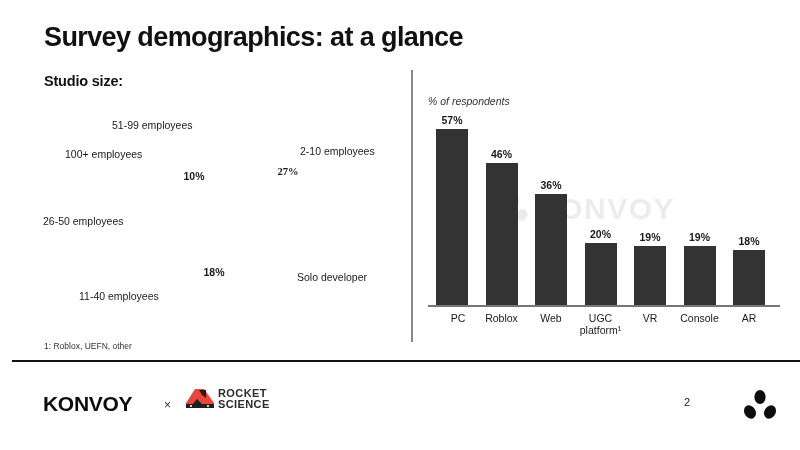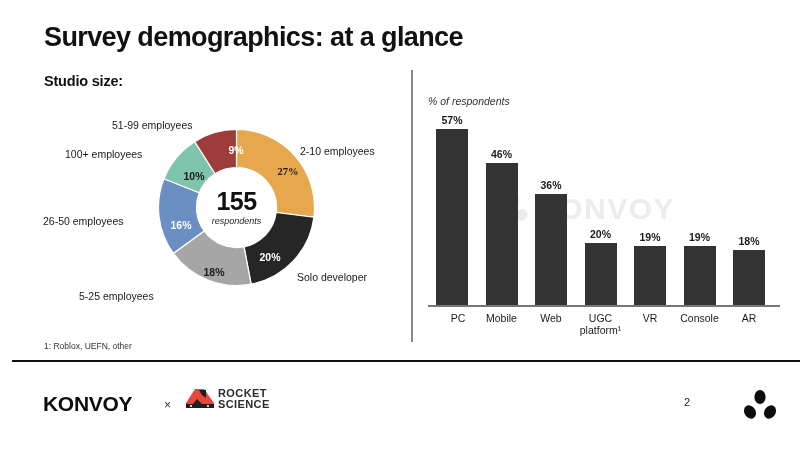--- a/index.html
+++ b/index.html
@@ -115,48 +115,32 @@
 <body>
 
 <div class="slide">
 
   <div class="title">Survey demographics: at a glance</div>
 
   <div class="vdiv"></div>
 
   <div class="sec-head" id="studio-head">Studio size:</div>
 
-  <div class="donut-wrap">
-    <svg width="157" height="157" viewBox="0 0 157 157">
-      <g id="donut-slices">
-          <path d="M 78.5 0.5 A 78 78 0 0 1 155.88494670252928 88.27599221801573 L 118.18458805257912 83.51332934257218 A 40 40 0 0 0 78.5 38.5 Z" fill="#e6a74d" stroke="#ffffff" stroke-width="1.2"></path>
-          <path d="M 155.88494670252928 88.27599221801573 A 78 78 0 0 1 93.11574253768654 155.11840555683773 L 85.995252583429 117.79149002914755 A 40 40 0 0 0 118.18458805257912 83.51332934257218 Z" fill="#262626" stroke="#ffffff" stroke-width="1.2"></path>
-          <path d="M 93.11574253768654 155.11840555683773 A 78 78 0 0 1 15.396674438754104 124.34724967881291 L 46.13932022500211 102.01141009169893 A 40 40 0 0 0 85.995252583429 117.79149002914755 Z" fill="#a6a6a6" stroke="#ffffff" stroke-width="1.2"></path>
-          <path d="M 15.396674438754104 124.34724967881291 A 78 78 0 0 1 5.977434100716408 49.78628489059509 L 41.30894056446995 63.775017892612865 A 40 40 0 0 0 46.13932022500211 102.01141009169893 Z" fill="#6b8fc2" stroke="#ffffff" stroke-width="1.2"></path>
-          <path d="M 5.977434100716408 49.78628489059509 A 78 78 0 0 1 36.70550999163829 12.642421810842805 L 57.066928200840145 44.72688297991939 A 40 40 0 0 0 41.30894056446995 63.775017892612865 Z" fill="#7fc4ac" stroke="#ffffff" stroke-width="1.2"></path>
-          <path d="M 36.70550999163829 12.642421810842805 A 78 78 0 0 1 78.49999999999999 0.5 L 78.49999999999999 38.5 A 40 40 0 0 0 57.066928200840145 44.72688297991939 Z" fill="#9e3b3b" stroke="#ffffff" stroke-width="1.2"></path>
-        </g>
-    </svg>
-    <div class="donut-center">
-      <div class="donut-num">155</div>
-      <div class="donut-sub">respondents</div>
-    </div>
-  </div>
   <div id="donut-pct-labels">
       <div class="slice-lbl" style="left: 276px; top: 171px; font-family: Liberation Serif, serif;">27%</div>
       <div class="slice-lbl light" style="left: 258px; top: 257px;">20%</div>
       <div class="slice-lbl" style="left: 202px; top: 272px;">18%</div>
       <div class="slice-lbl light" style="left: 169px; top: 225px;">16%</div>
       <div class="slice-lbl" style="left: 182px; top: 176px;">10%</div>
       <div class="slice-lbl light" style="left: 224px; top: 150px;">9%</div>
     </div>
   <div id="donut-cat-labels">
       <div class="cat-lbl" style="left: 288px; top: 145px;">2-10 employees</div>
       <div class="cat-lbl" style="left: 285px; top: 271px;">Solo developer</div>
-      <div class="cat-lbl" style="left: 67px; top: 290px;">5-25 employees</div>
+      <div class="cat-lbl" style="left: 67px; top: 290px;">11-40 employees</div>
       <div class="cat-lbl" style="left: 31px; top: 215px;">26-50 employees</div>
       <div class="cat-lbl" style="left: 53px; top: 148px;">100+ employees</div>
       <div class="cat-lbl" style="left: 100px; top: 119px;">51-99 employees</div>
     </div>
 
   <div class="sub-note">% of respondents</div>
 
   <div class="watermark">
     <svg width="30" height="30" viewBox="0 0 30 30">
       <ellipse cx="15" cy="7" rx="5.2" ry="6.2" fill="#ececec"></ellipse>
@@ -181,21 +165,21 @@
       <div class="bar-val" style="left: 271.5px; top: 111.417px;">19%</div>
       <div class="bar" style="left: 305px; height: 55.5px; background: rgb(51, 51, 51);"></div>
       <div class="bar-val" style="left: 321px; top: 114.5px;">18%</div>
     </div>
   <div class="axis"></div>
   <div id="bar-cats">
       <div class="bar-cat" style="left: 440px; top: 312px; padding-left: 12px;">
         <span class="l2">PC</span>
       </div>
       <div class="bar-cat" style="left: 489.5px; top: 312px;">
-        <span class="l2">Mobile</span>
+        <span class="l2">Roblox</span>
       </div>
       <div class="bar-cat" style="left: 539px; top: 312px;">
         <span class="l2">Web</span>
       </div>
       <div class="bar-cat" style="left: 588.5px; top: 312px;">
         <span class="l2">UGC</span>
         <span class="l2">platform¹</span>
       </div>
       <div class="bar-cat" style="left: 638px; top: 312px;">
         <span class="l2">VR</span>

